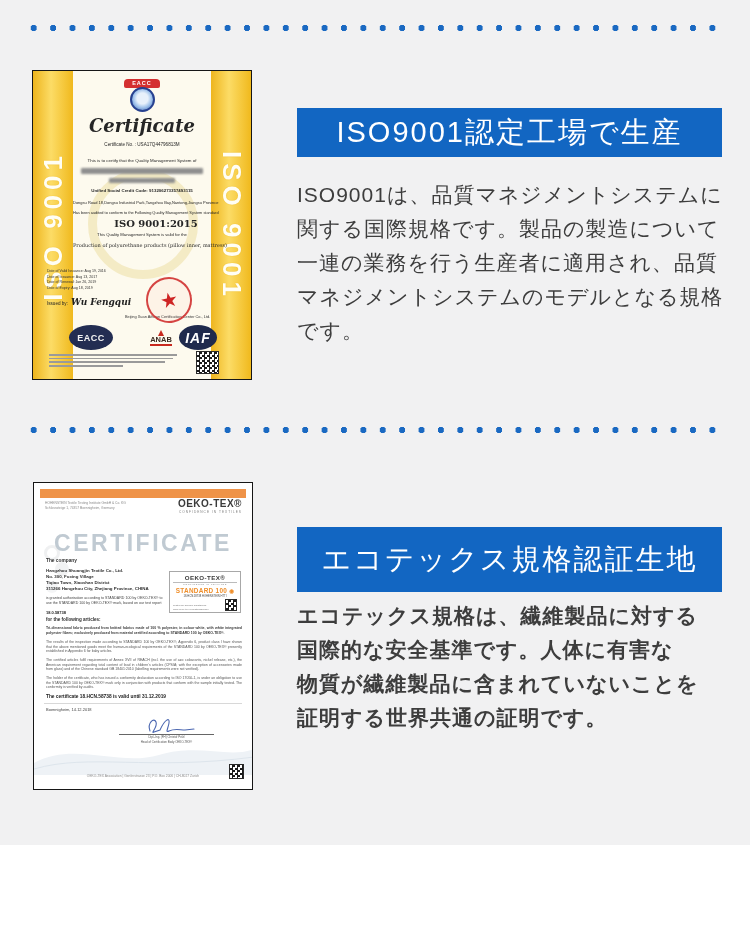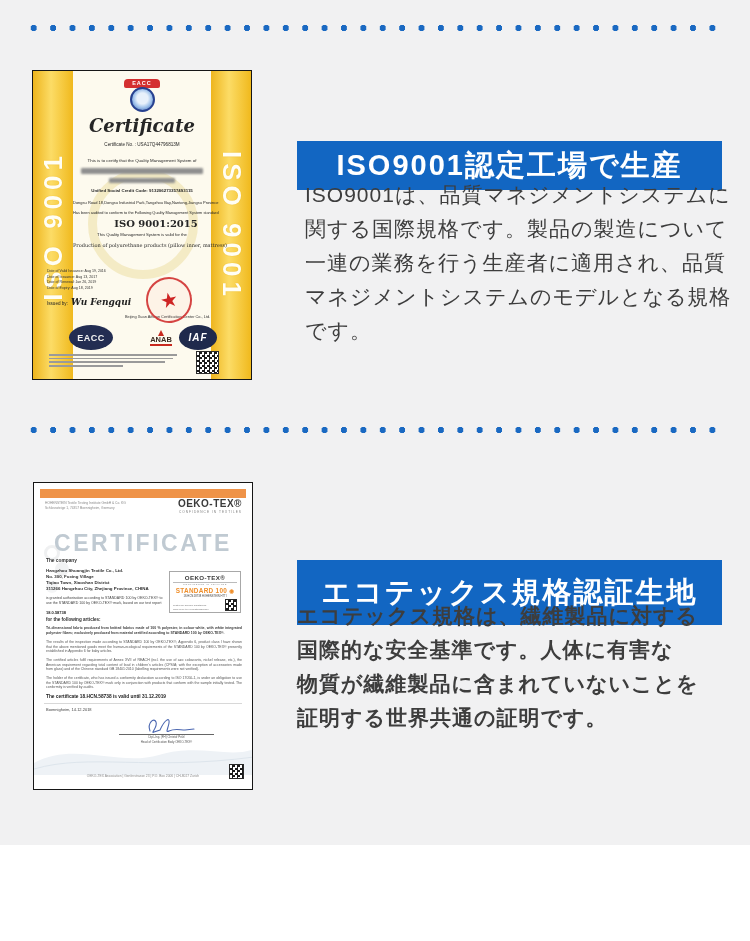--- a/index.html
+++ b/index.html
@@ -9,27 +9,27 @@
   .stage { position:absolute; left:0; top:0; width:750px; height:845px; background:#f1f1f2; }
 
   
   .dots { position:absolute; left:24px; width:702px; height:8px;
     background-image:radial-gradient(circle 3.3px at 50% 50%, #1a69c2 97%, transparent 100%);
     background-size:19.4px 8px; background-repeat:repeat-x; }
   .dots.row1 { top:24px; } .dots.row2 { top:426px; }
 
   
   .banner { position:absolute; left:297px; width:425px; background:#1266c2; color:#fff;
-    display:flex; align-items:center; justify-content:center; font-weight:bold;
-    font-size:29px; letter-spacing:2px;margin-top:33px; }
+    display:flex; align-items:center; justify-content:center; font-weight:normal;
+    font-size:29px; letter-spacing:2px; }
   .banner.b1 { top:108px; height:49px; }
   .banner.b2 { top:527px; height:65px; }
   .para { position:absolute; left:297px; width:444px; color:#3d3d3d; font-size:21px;
     line-height:34px; letter-spacing:1px; white-space:pre-line; }
-  .para.p1 { top:178px;margin-left:8px; } .para.p2 { top:599px;font-weight:bold; }
+  .para.p1 { top:178px; } .para.p2 { top:599px;font-weight:bold; }
 
   
   .cert1 { position:absolute; left:32px; top:70px; width:220px; height:310px;
     background:#fdfaee; border:1.5px solid #161616; overflow:hidden; }
   .ybar { position:absolute; top:0; width:40px; height:310px;
     background:linear-gradient(90deg,#eeb51e,#fcdc66 45%,#f0b91d);
     display:flex; align-items:center; justify-content:center; }
   .ybar.left { left:0; } .ybar.right { right:0; }
   .ybar .vtext { writing-mode:vertical-rl; color:#fffef4; font-weight:bold; font-size:26px;
     letter-spacing:5px; text-shadow:0 0 1px #e9ae10; }
@@ -64,21 +64,21 @@
     transform:rotate(-12deg); background:rgba(255,80,80,.04); }
   .stamp .star { color:#ce2424; font-size:20px; line-height:1; }
   .badge { position:absolute; display:flex; align-items:center; justify-content:center; font-weight:bold; }
   .b-eacc { left:36px; top:254px; width:44px; height:25px; background:#232d52; color:#f4f4f4;
     border-radius:50%; font-size:9px; letter-spacing:.5px; }
   .b-anab { left:113px; top:255px; width:30px; height:24px; flex-direction:column; color:#3a2b22;align-items:center; }
   .b-anab .flame { width:0; height:0; border-left:3px solid transparent; border-right:3px solid transparent;
     border-bottom:6px solid #c8291f; }
   .b-anab .txt { font-size:7.5px; border-bottom:2px solid #c8291f; line-height:8px; }
   .b-iaf { left:146px; top:254px; width:38px; height:25px; background:#1f2a4c; color:#fff;
-    border-radius:50%; font-size:10px; font-style:italic; letter-spacing:1px; }
+    border-radius:50%; font-size:14px; font-style:italic; letter-spacing:1px; }
   .c1fine { position:absolute; left:16px; top:283px; width:128px; }
   .c1fine .fl { height:1.6px; background:#9a9a9a; margin-bottom:2.1px; }
   .qr { background-color:#fff; background-image:repeating-conic-gradient(#1b1b1b 0% 25%, #ffffff 0% 50%);
     background-size:5px 5px; border:1px solid #2a2a2a; }
   .qr1 { position:absolute; left:163px; top:280px; width:23px; height:23px; }
 
   
   .cert2 { position:absolute; left:33px; top:482px; width:220px; height:308px;
     background:#fff; border:1.5px solid #161616; overflow:hidden; }
   .obar { position:absolute; left:6px; right:6px; top:6px; height:9px; background:#ef9348; }

